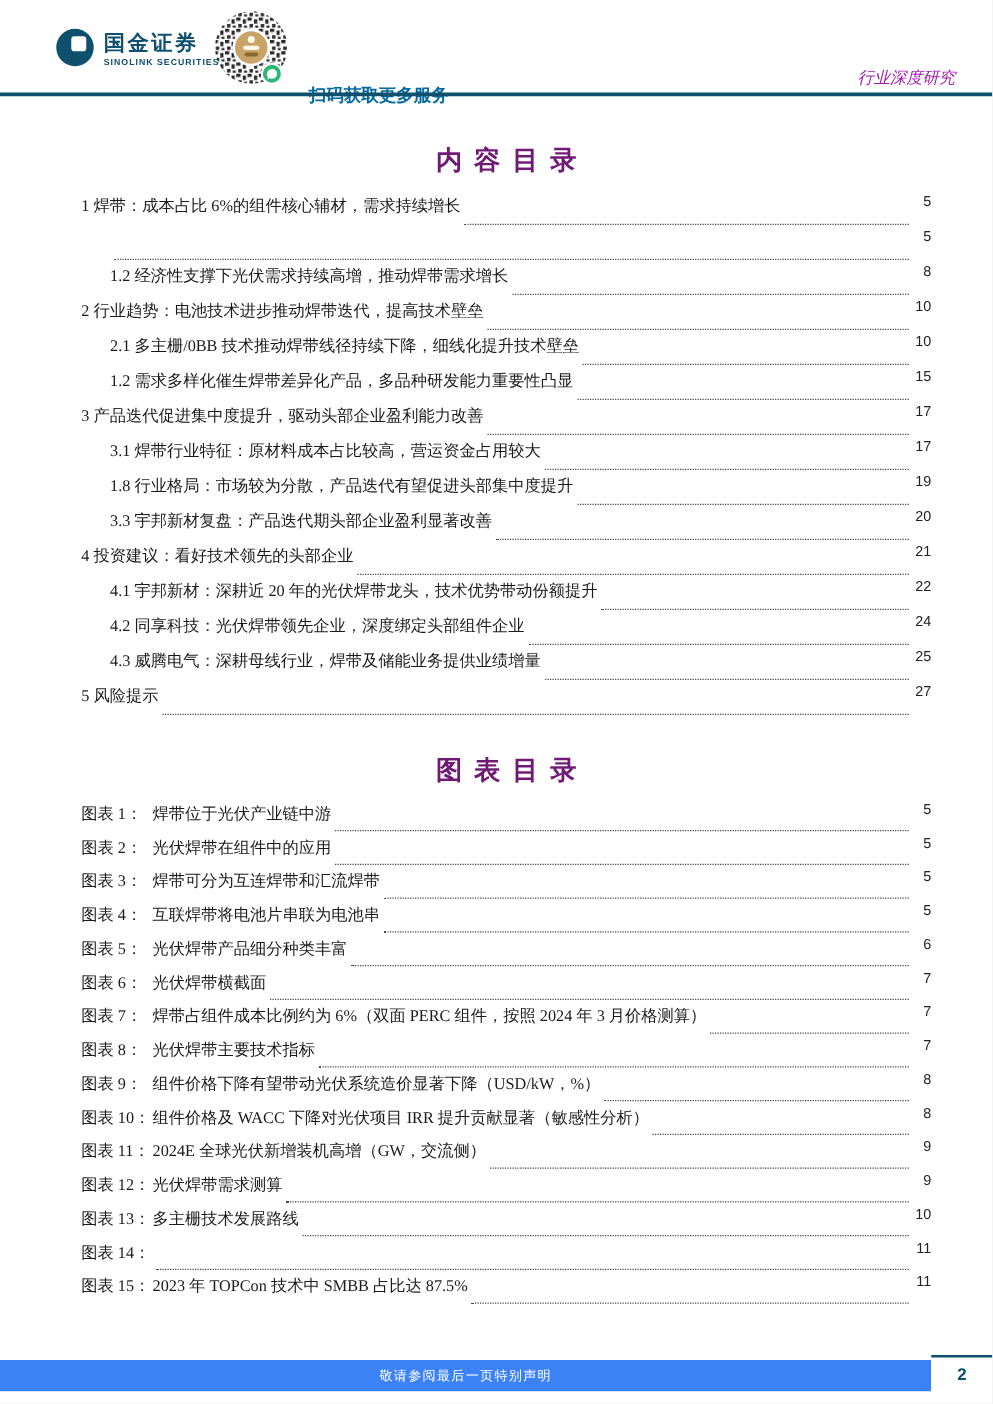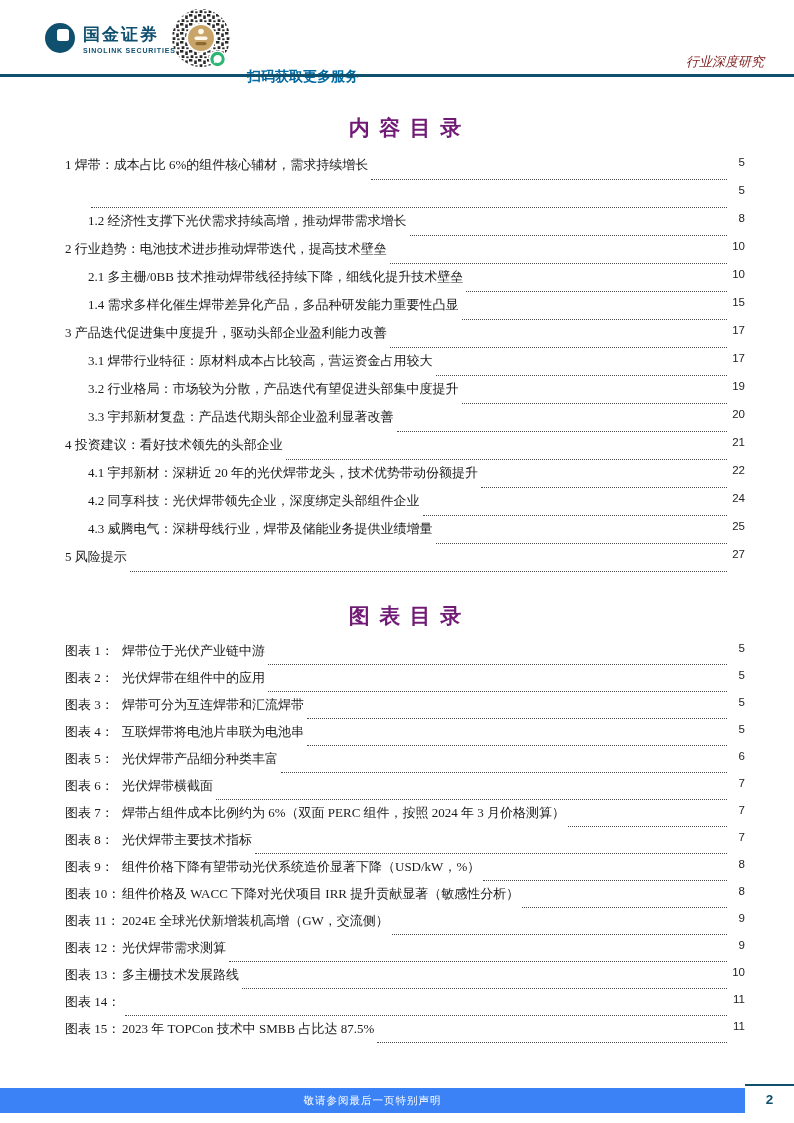--- a/index.html
+++ b/index.html
@@ -10,21 +10,21 @@
     font-family:"Liberation Serif","DejaVu Serif",serif; color:#1a1a1a;
   }
   
   .hdr { position:relative; height:76px; }
   .brand { position:absolute; left:44px; top:22px; display:flex; align-items:center; gap:7px; }
   .logo-mark { width:32px; height:32px; flex:none; }
   .brand-cn { font-size:17px; font-weight:bold; color:#0f506f; letter-spacing:2px; font-family:"Liberation Sans",sans-serif; }
   .brand-en { font-size:7px; font-weight:bold; color:#0f506f; letter-spacing:0.8px; font-family:"Liberation Sans",sans-serif; margin-top:1px; }
   .qr-wrap { position:absolute; left:171px; top:5px; }
   .qr-caption { position:absolute; left:247px; top:47px; font-size:14px; font-weight:bold; color:#0369a1; font-family:"Liberation Sans",sans-serif;margin-top:21px; }
-  .report-type { position:absolute; right:30px; top:53px; font-size:13px; font-style:italic; color:#7f1d1d; }
+  .report-type { position:absolute; right:30px; top:53px; font-size:13px; font-style:italic; color:#a21caf; }
   .hdr-rule { position:absolute; left:0; right:0; top:74px; height:2.5px; background:#0f506f; }
   
   .main { padding:0 49px 0 65px; }
   .sec-title {
     text-align:center; color:#701a75; font-weight:bold; font-size:21px;
     letter-spacing:0.45em; text-indent:0.45em;
   }
   .sec-title.first { padding-top:38px; }
   .sec-title.second { padding-top:26px; }
   .toc-list { margin-top:14px; }
@@ -114,36 +114,36 @@
           <span class="lbl">2 行业趋势：电池技术进步推动焊带迭代，提高技术壁垒</span>
           <span class="dots"></span>
           <span class="pg">10</span>
         </a>
         <a class="row level-2" href="#">
           <span class="lbl">2.1 多主栅/0BB 技术推动焊带线径持续下降，细线化提升技术壁垒</span>
           <span class="dots"></span>
           <span class="pg">10</span>
         </a>
         <a class="row level-2" href="#">
-          <span class="lbl">1.4 需求多样化催生焊带差异化产品，多品种研发能力重要性凸显</span>
+          <span class="lbl">1.2 需求多样化催生焊带差异化产品，多品种研发能力重要性凸显</span>
           <span class="dots"></span>
           <span class="pg">15</span>
         </a>
         <a class="row level-1" href="#">
           <span class="lbl">3 产品迭代促进集中度提升，驱动头部企业盈利能力改善</span>
           <span class="dots"></span>
           <span class="pg">17</span>
         </a>
         <a class="row level-2" href="#">
           <span class="lbl">3.1 焊带行业特征：原材料成本占比较高，营运资金占用较大</span>
           <span class="dots"></span>
           <span class="pg">17</span>
         </a>
         <a class="row level-2" href="#">
-          <span class="lbl">3.2 行业格局：市场较为分散，产品迭代有望促进头部集中度提升</span>
+          <span class="lbl">1.8 行业格局：市场较为分散，产品迭代有望促进头部集中度提升</span>
           <span class="dots"></span>
           <span class="pg">19</span>
         </a>
         <a class="row level-2" href="#">
           <span class="lbl">3.3 宇邦新材复盘：产品迭代期头部企业盈利显著改善</span>
           <span class="dots"></span>
           <span class="pg">20</span>
         </a>
         <a class="row level-1" href="#">
           <span class="lbl">4 投资建议：看好技术领先的头部企业</span>

